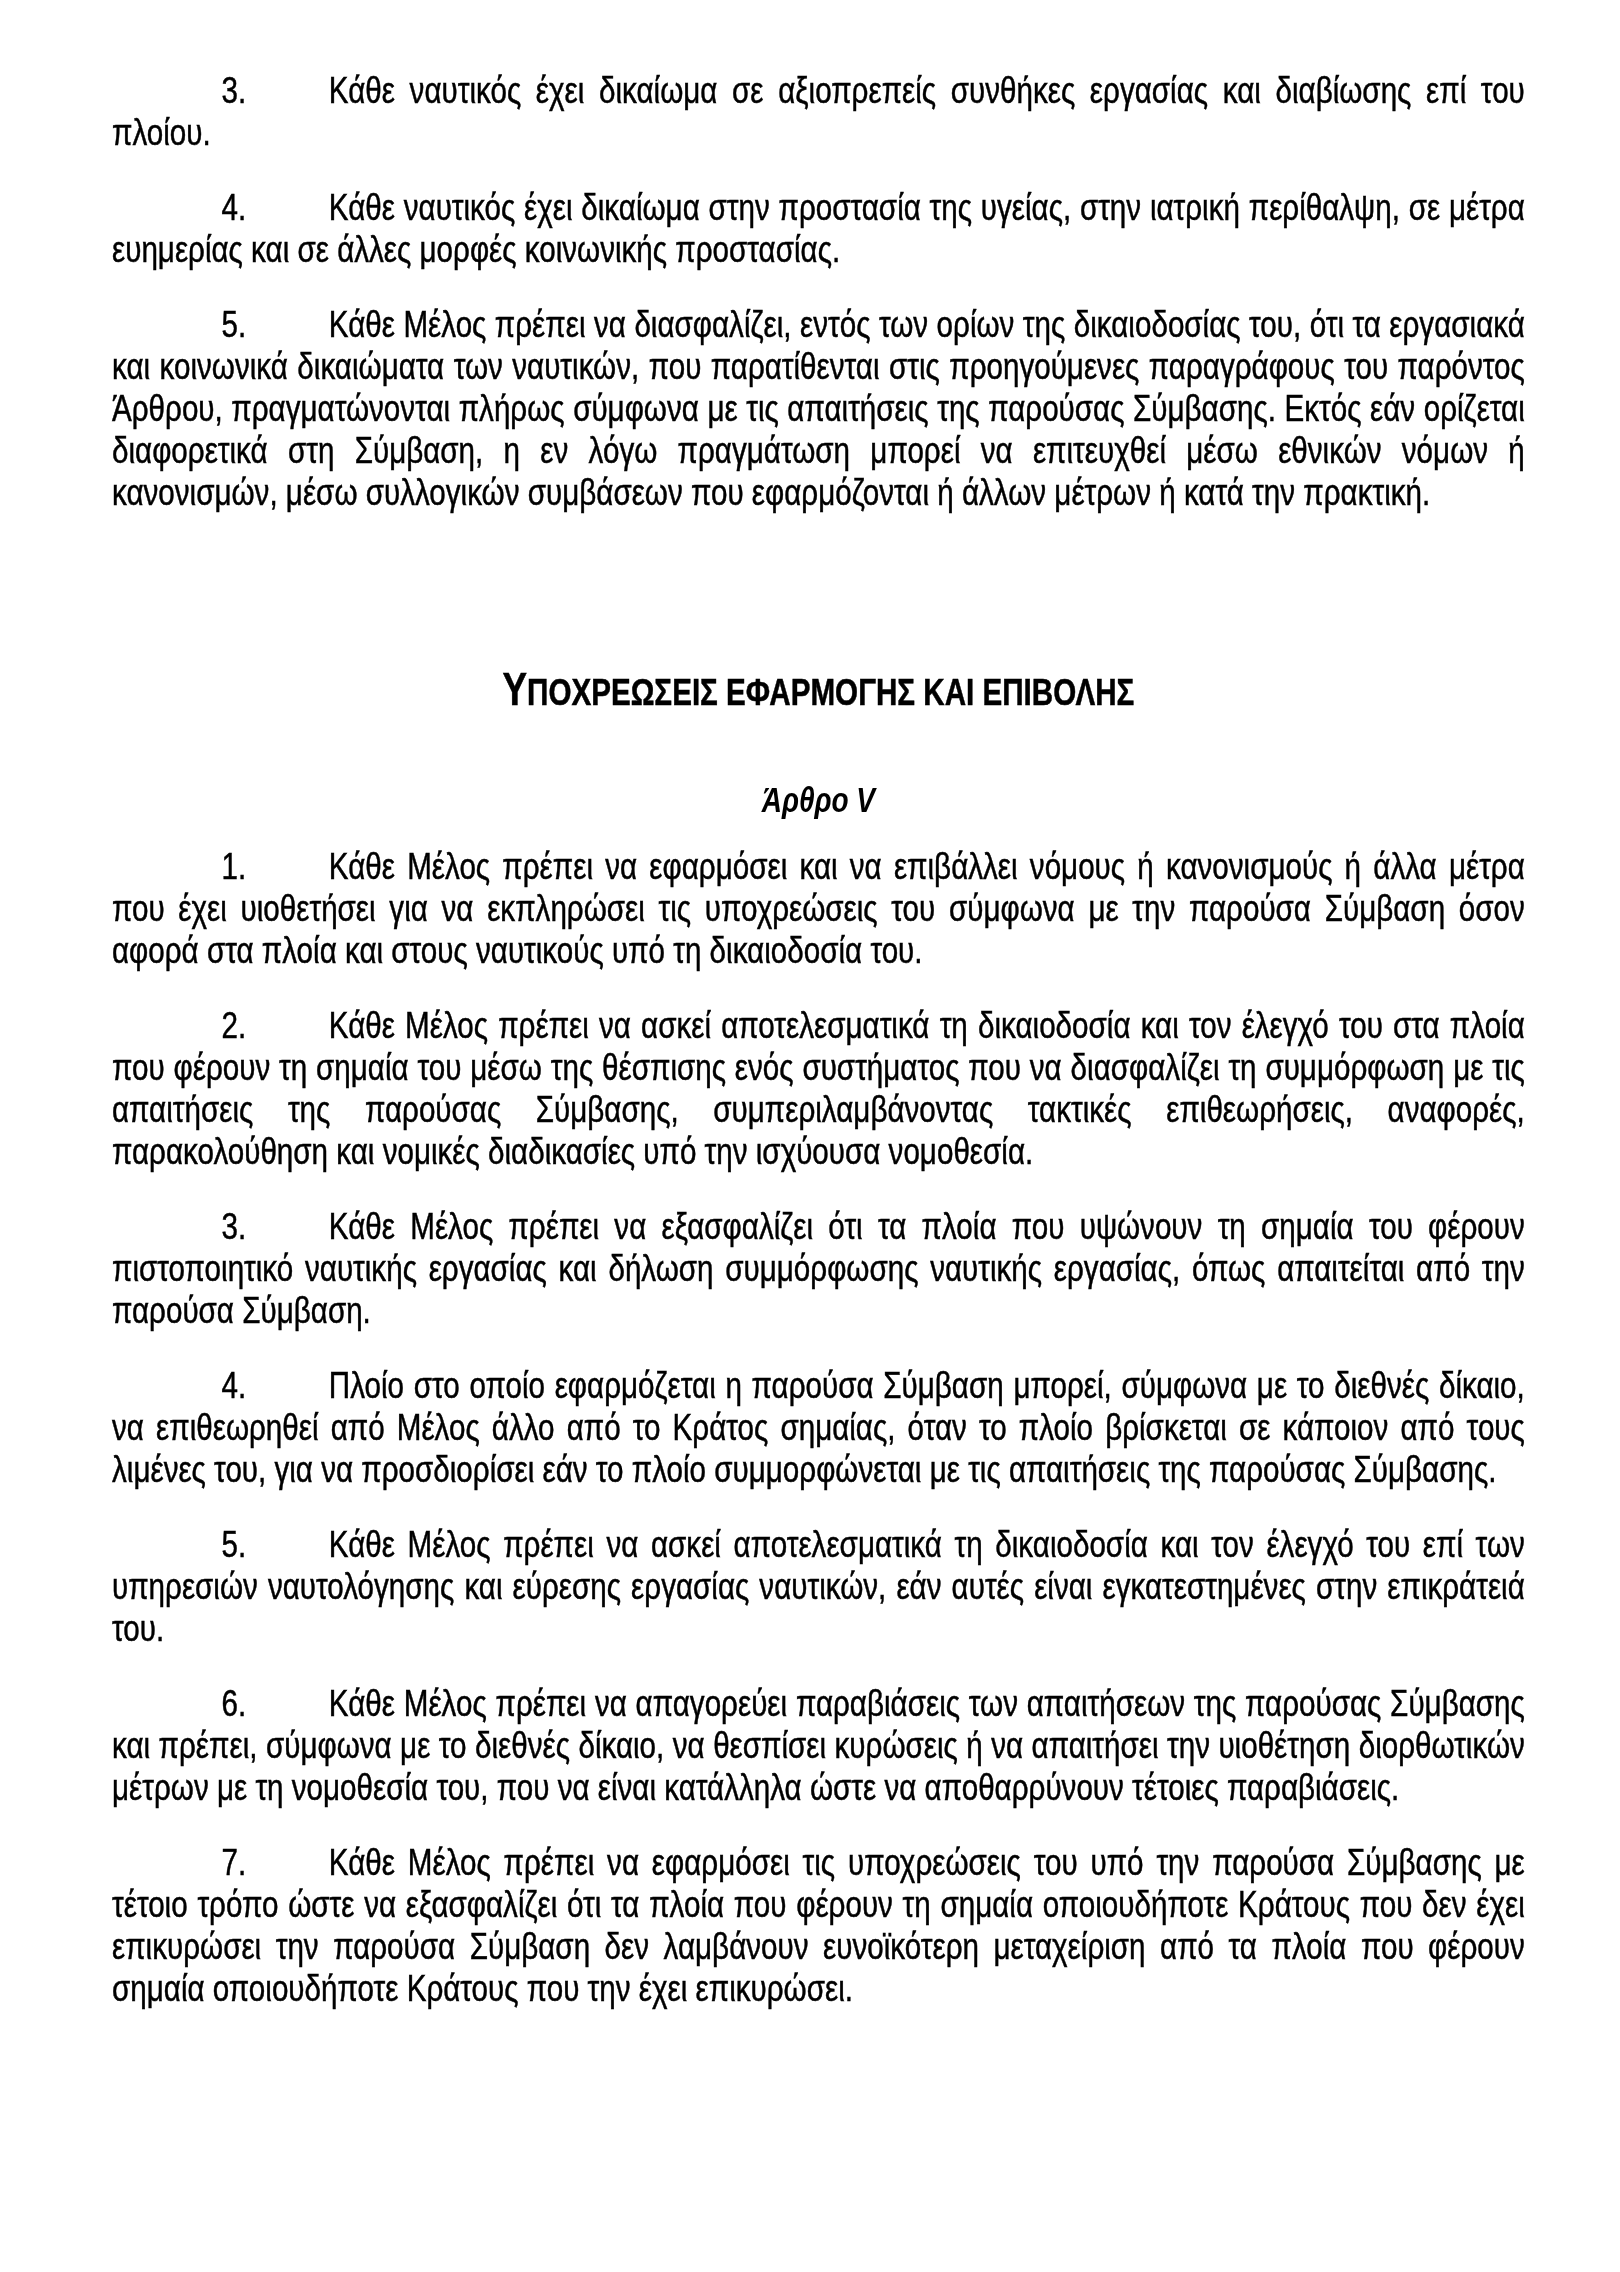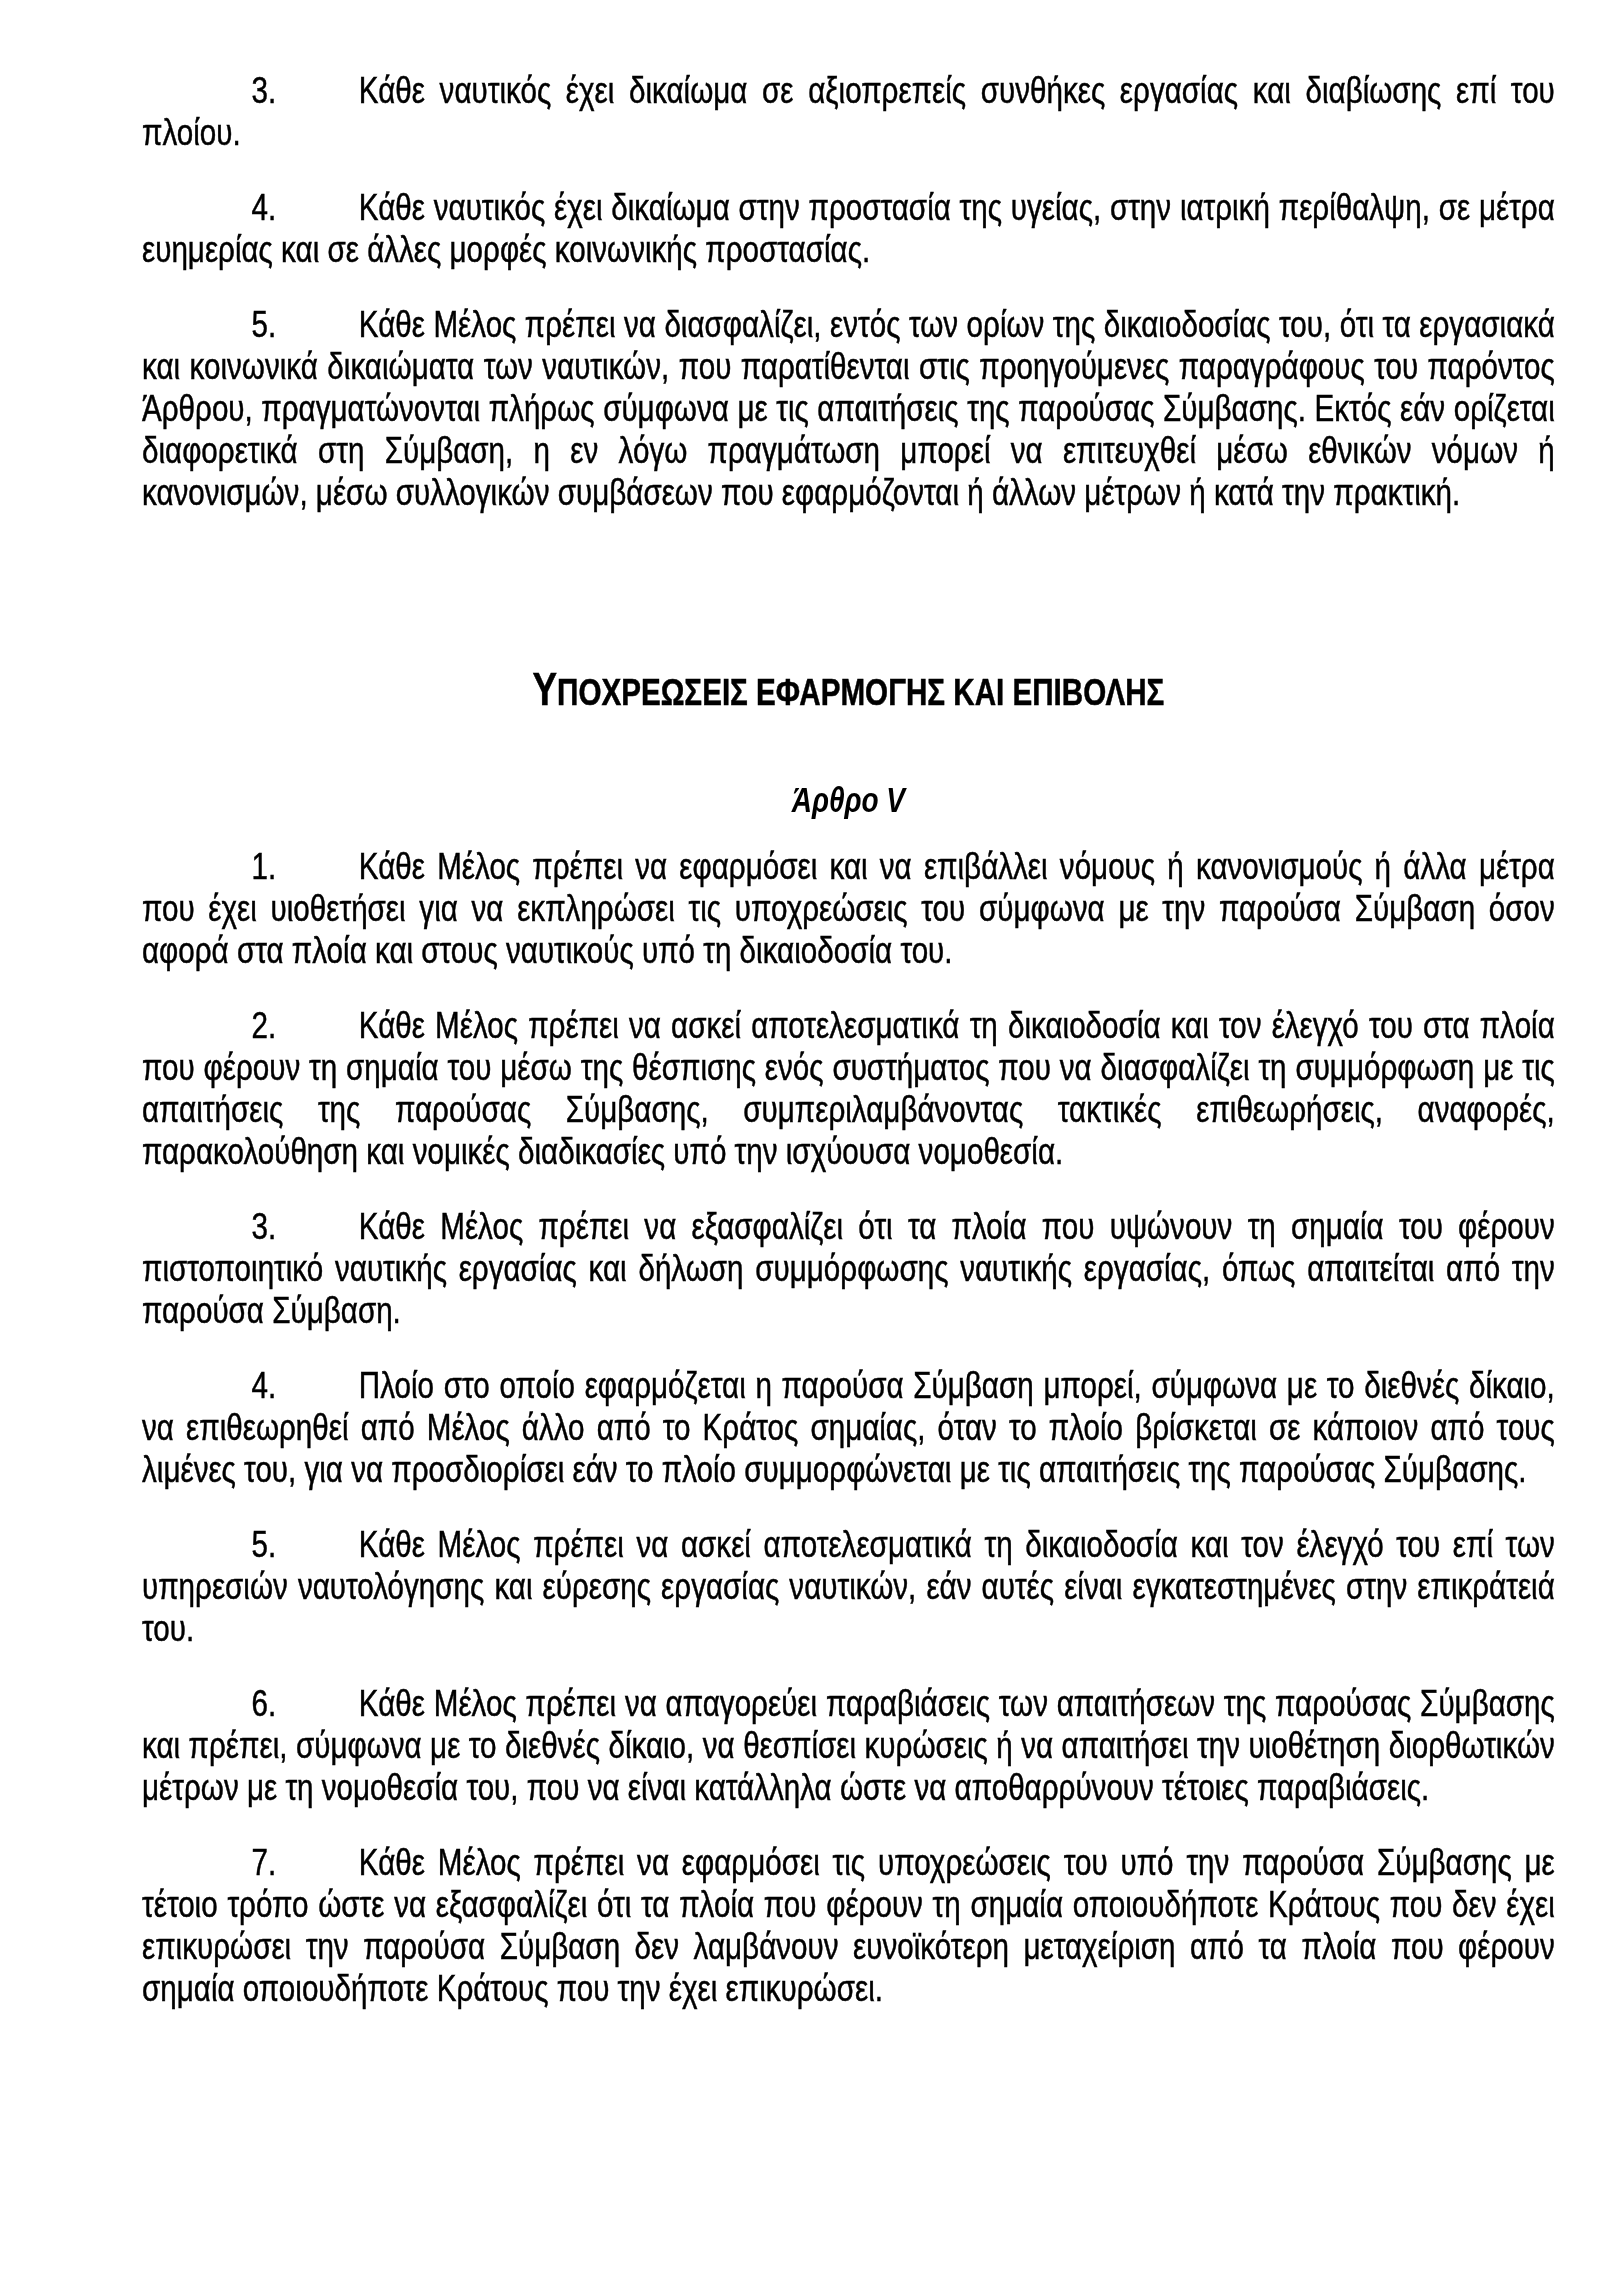--- a/index.html
+++ b/index.html
@@ -10,21 +10,21 @@
     body {
       width: 1621px;
       height: 2273px;
       position: relative;
       overflow: hidden;
       color: #000000;
       font-family: "Liberation Sans", "DejaVu Sans", sans-serif;
     }
     .page {
       position: absolute;
-      left: 142px;
+      left: 112px;
       top: 70px;
       width: 1413px;
     }
     
     .squeeze {
       width: 1766px;               
       transform: scaleX(0.8);
       transform-origin: left top;
     }
     .para {

